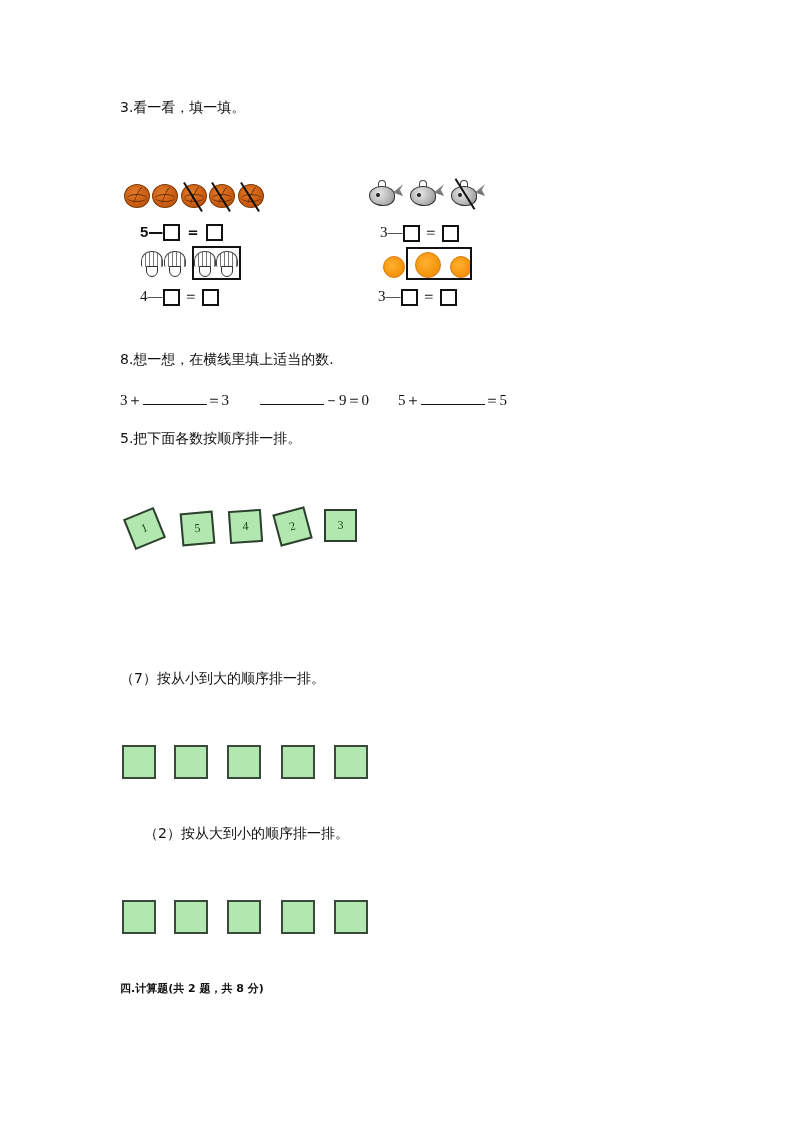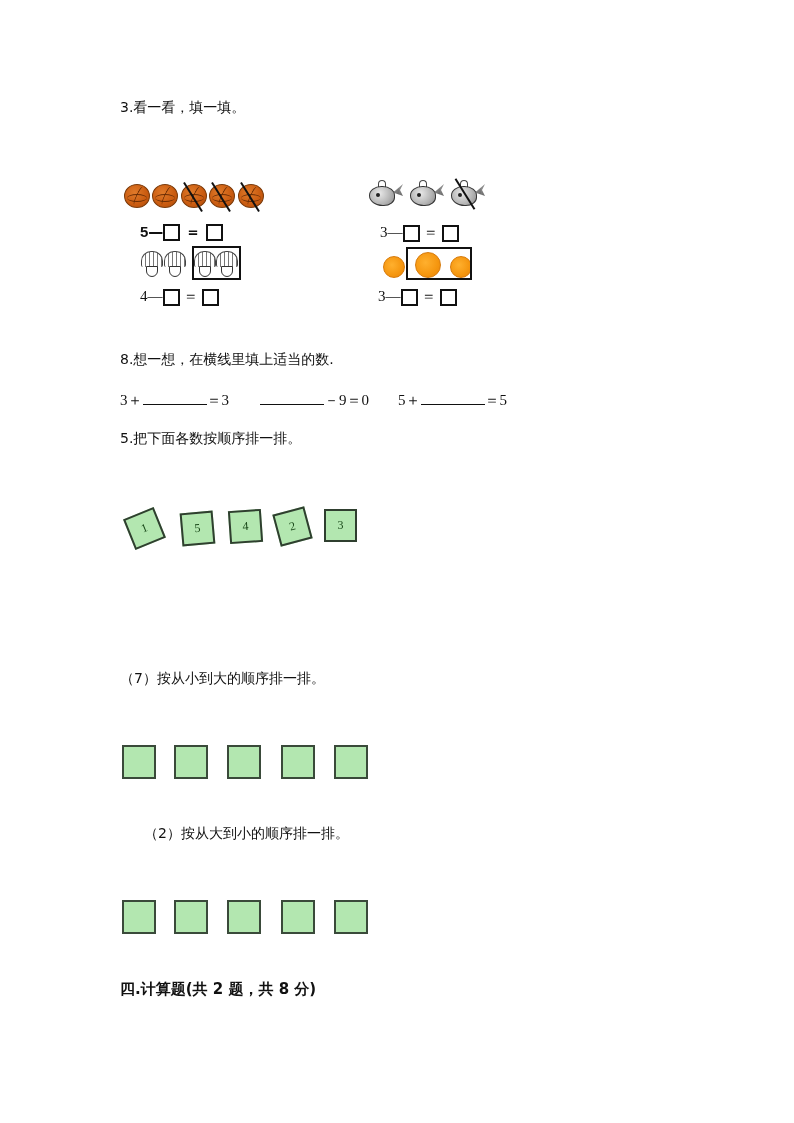--- a/index.html
+++ b/index.html
@@ -183,13 +183,13 @@
 
 <div class="abs q-title" style="left:120px; top:824px;margin-left:24px;">（2）按从大到小的顺序排一排。</div>
 <div class="abs">
   <div class="slot" style="left:122px; top:900px;"></div>
   <div class="slot" style="left:174px; top:900px;"></div>
   <div class="slot" style="left:227px; top:900px;"></div>
   <div class="slot" style="left:281px; top:900px;"></div>
   <div class="slot" style="left:334px; top:900px;"></div>
 </div>
 
-<div class="abs q-title bold" style="left:120px; top:980px; font-size:15px;">四.计算题(共 2 题，共 8 分)</div>
+<div class="abs q-title bold" style="left:120px; top:980px; font-size:11px;">四.计算题(共 2 题，共 8 分)</div>
 
 </body></html>

